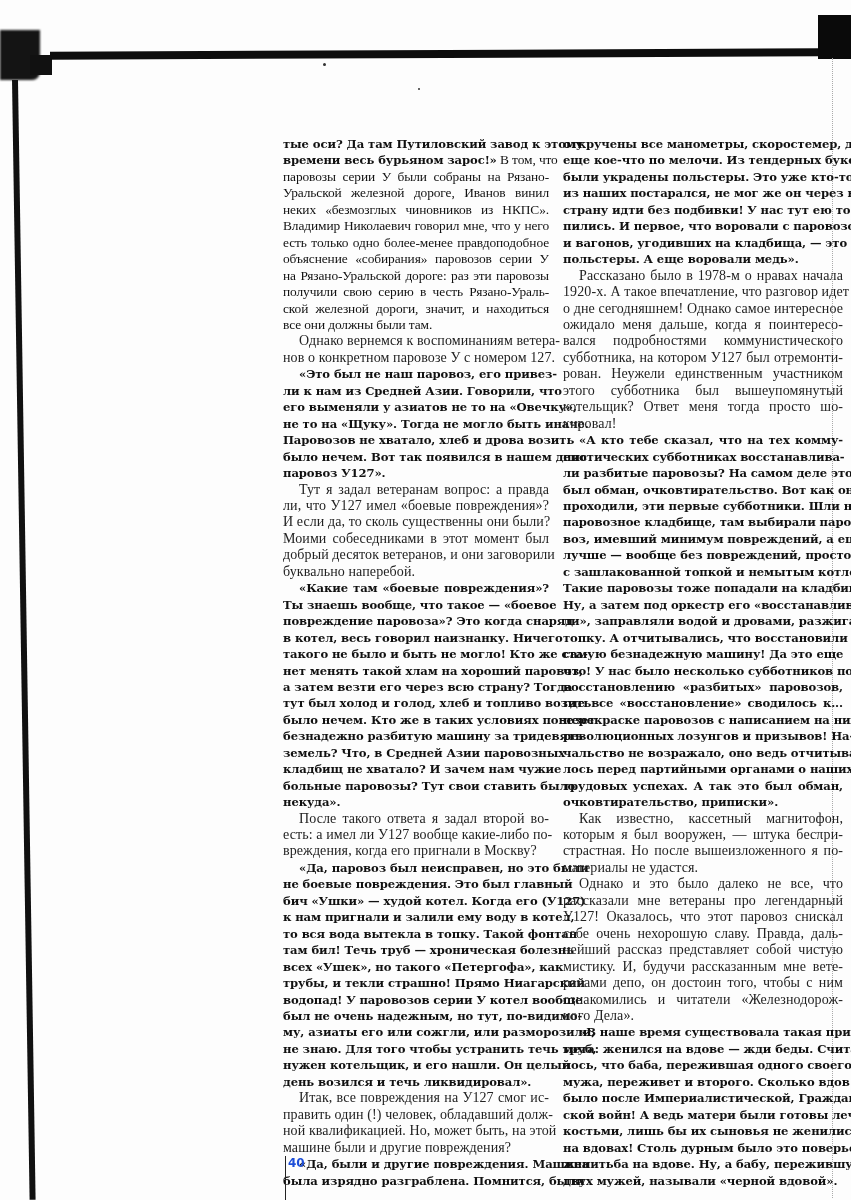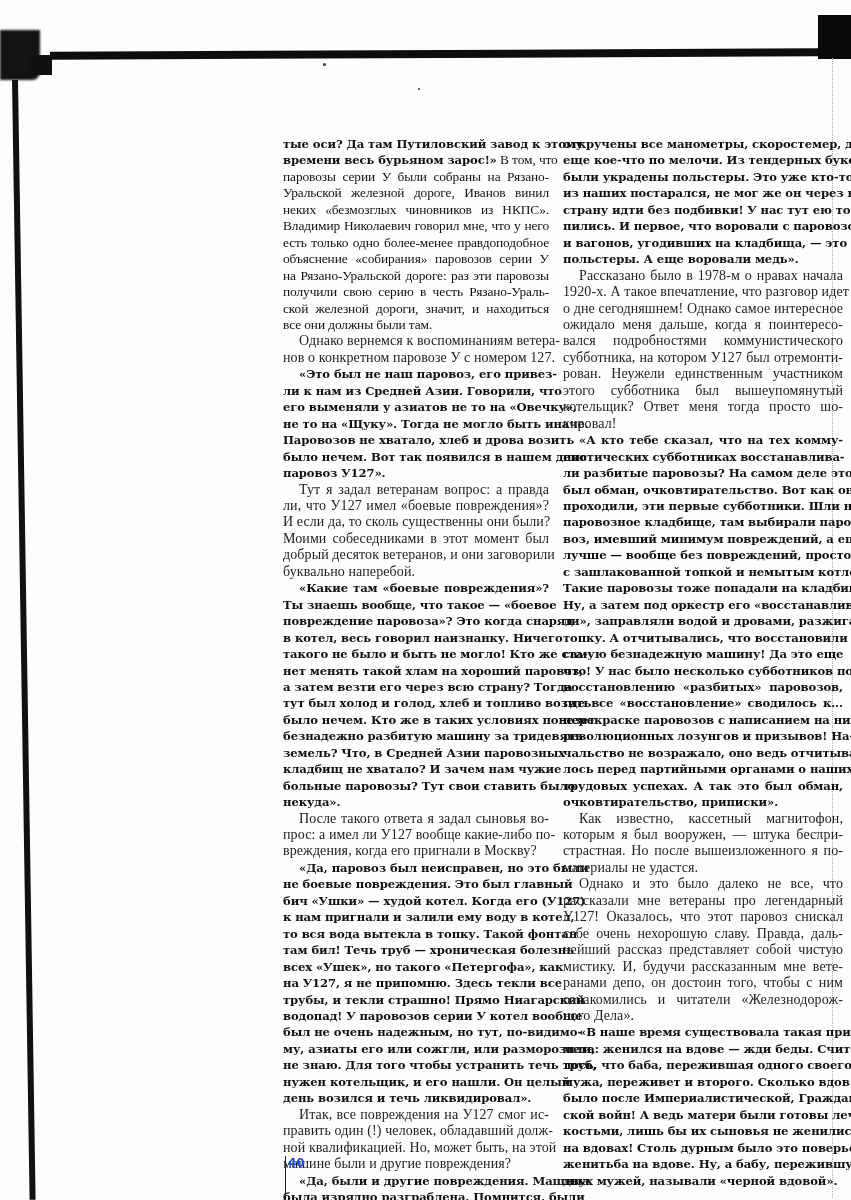--- a/index.html
+++ b/index.html
@@ -88,33 +88,32 @@
         <span class="line">а затем везти его через всю страну? Тогда</span>
         <span class="line">тут был холод и голод, хлеб и топливо возить</span>
         <span class="line">было нечем. Кто же в таких условиях повезет</span>
         <span class="line">безнадежно разбитую машину за тридевять</span>
         <span class="line">земель? Что, в Средней Азии паровозных</span>
         <span class="line">кладбищ не хватало? И зачем нам чужие</span>
         <span class="line">больные паровозы? Тут свои ставить было</span>
         <span class="line last">некуда».</span>
       </div>
       <div class="para regular indent">
-        <span class="line">После такого ответа я задал сыновья во-</span>
-        <span class="line">прос: а имел ли У127 вообще какие-либо по-</span>
+        <span class="line">После такого ответа я задал второй во-</span>
+        <span class="line">есть: а имел ли У127 вообще какие-либо по-</span>
         <span class="line last">вреждения, когда его пригнали в Москву?</span>
       </div>
       <div class="para bold indent">
         <span class="line">«Да, паровоз был неисправен, но это были</span>
         <span class="line">не боевые повреждения. Это был главный</span>
         <span class="line">бич «Ушки» — худой котел. Когда его (У127)</span>
         <span class="line">к нам пригнали и залили ему воду в котел,</span>
         <span class="line">то вся вода вытекла в топку. Такой фонтан</span>
         <span class="line">там бил! Течь труб — хроническая болезнь</span>
         <span class="line">всех «Ушек», но такого «Петергофа», как</span>
-        <span class="line">на У127, я не припомню. Здесь текли все</span>
         <span class="line">трубы, и текли страшно! Прямо Ниагарский</span>
         <span class="line">водопад! У паровозов серии У котел вообще</span>
         <span class="line">был не очень надежным, но тут, по-видимо-</span>
         <span class="line">му, азиаты его или сожгли, или разморозили,</span>
         <span class="line">не знаю. Для того чтобы устранить течь труб,</span>
         <span class="line">нужен котельщик, и его нашли. Он целый</span>
         <span class="line last">день возился и течь ликвидировал».</span>
       </div>
       <div class="para regular indent">
         <span class="line">Итак, все повреждения на У127 смог ис-</span>

